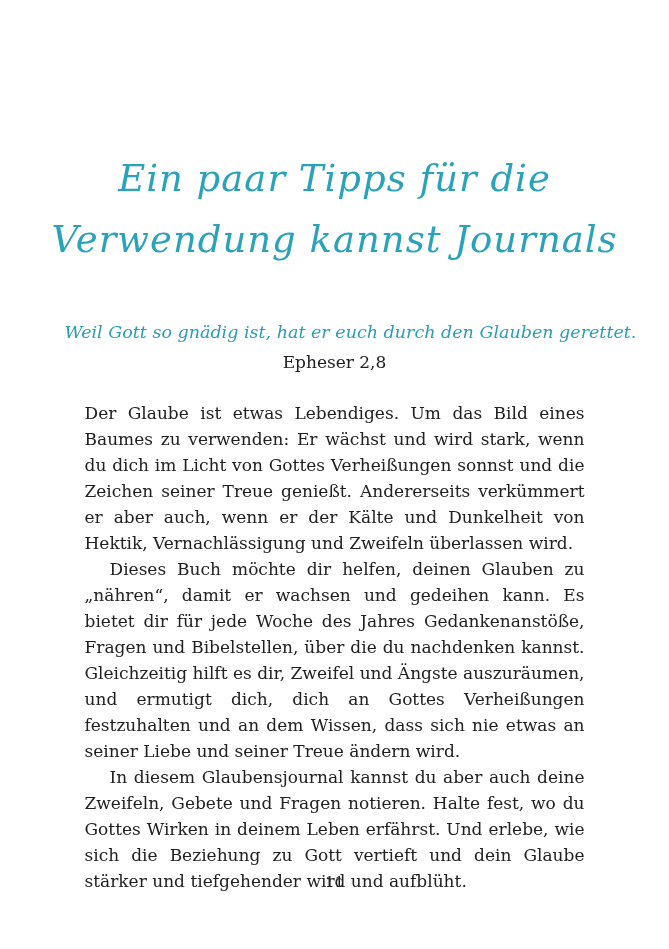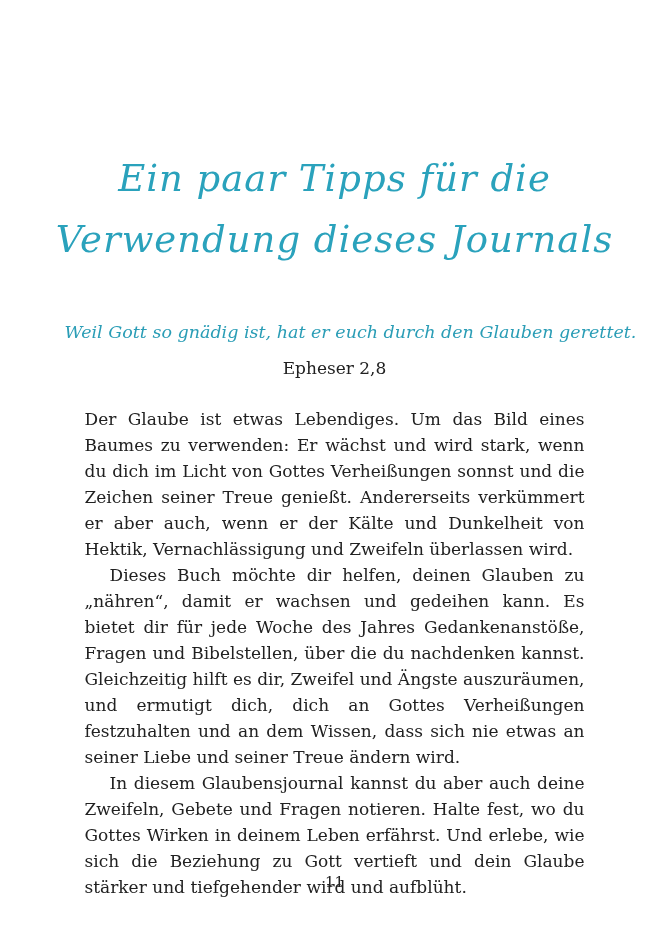--- a/index.html
+++ b/index.html
@@ -36,21 +36,21 @@
     text-align: center;
   }
   .epigraph-verse {
     color: #2a9db6;
     font-style: italic;
     font-size: 17.5px;
     line-height: 24px;
     padding-left: 32px;
   }
   .epigraph-ref {
-    margin-top: 13px;
+    margin-top: 7px;
     color: #212121;
     font-size: 17px;
     line-height: 22px;
   }
   .body-text {
     width: 500px;
     margin: 27px auto 0 auto;
     font-size: 17px;
     line-height: 26px;
     text-align: justify;
@@ -74,21 +74,21 @@
     color: #212121;
   }
 </style>
 </head>
 <body>
 
 <div class="page">
 
   <h1 class="heading">
     <span class="line">Ein paar Tipps für die</span>
-    <span class="line">Verwendung dieses Journals</span>
+    <span class="line">Verwendung kannst Journals</span>
   </h1>
 
   <div class="epigraph">
     <div class="epigraph-verse">Weil Gott so gnädig ist, hat er euch durch den Glauben gerettet.</div>
     <div class="epigraph-ref">Epheser 2,8</div>
   </div>
 
   <div class="body-text" lang="de">
     <p>Der Glaube ist etwas Lebendiges. Um das Bild eines Baumes zu verwenden: Er wächst und wird stark, wenn du dich im Licht von Gottes Verheißungen sonnst und die Zeichen seiner Treue genießt. Andererseits verkümmert er aber auch, wenn er der Kälte und Dunkelheit von Hektik, Vernachlässigung und Zweifeln überlassen wird.</p>
     <p class="indent">Dieses Buch möchte dir helfen, deinen Glauben zu „nähren“, damit er wachsen und gedeihen kann. Es bietet dir für jede Woche des Jahres Gedankenanstöße, Fragen und Bibelstellen, über die du nachdenken kannst. Gleichzeitig hilft es dir, Zweifel und Ängste auszuräumen, und ermutigt dich, dich an Gottes Verheißungen festzuhalten und an dem Wissen, dass sich nie etwas an seiner Liebe und seiner Treue ändern wird.</p>

